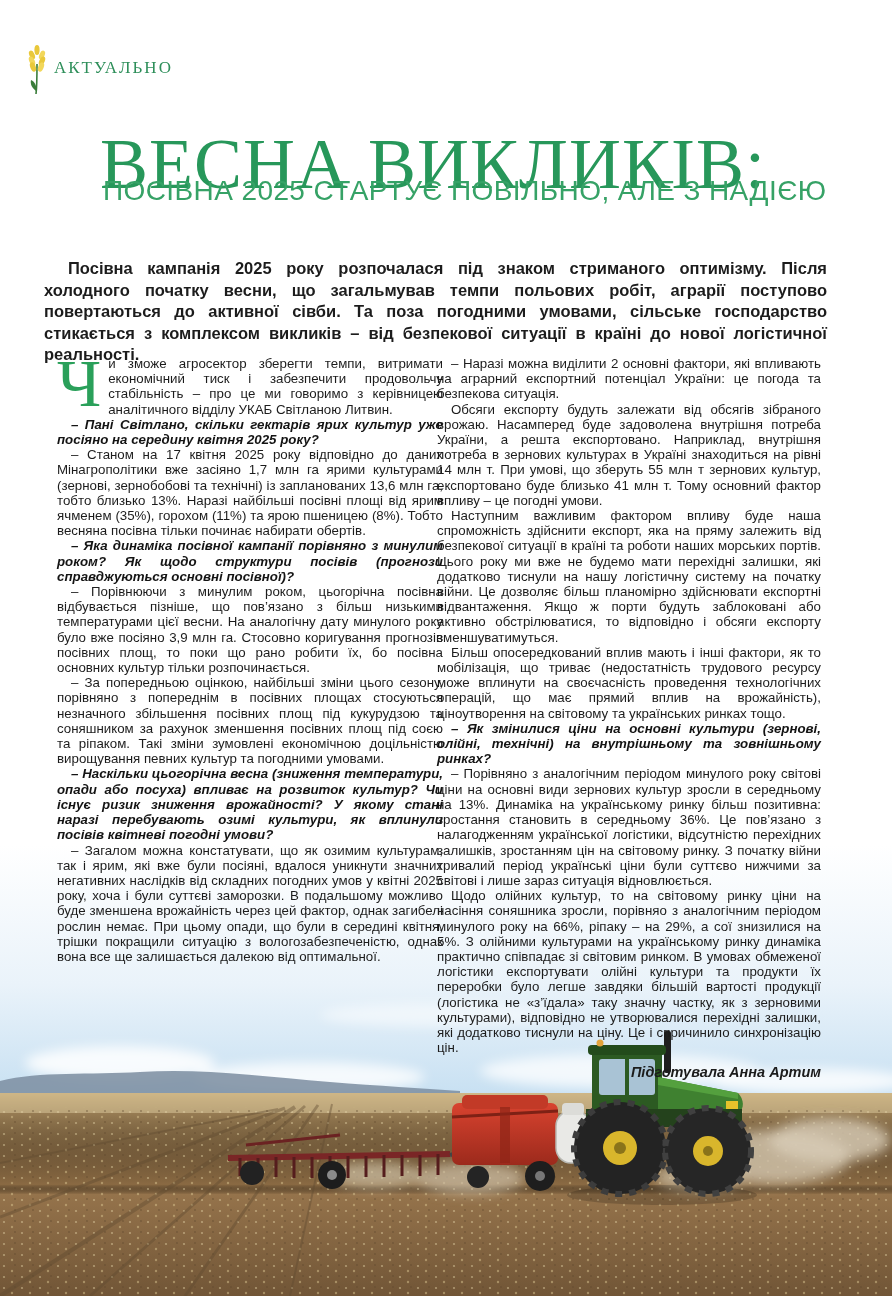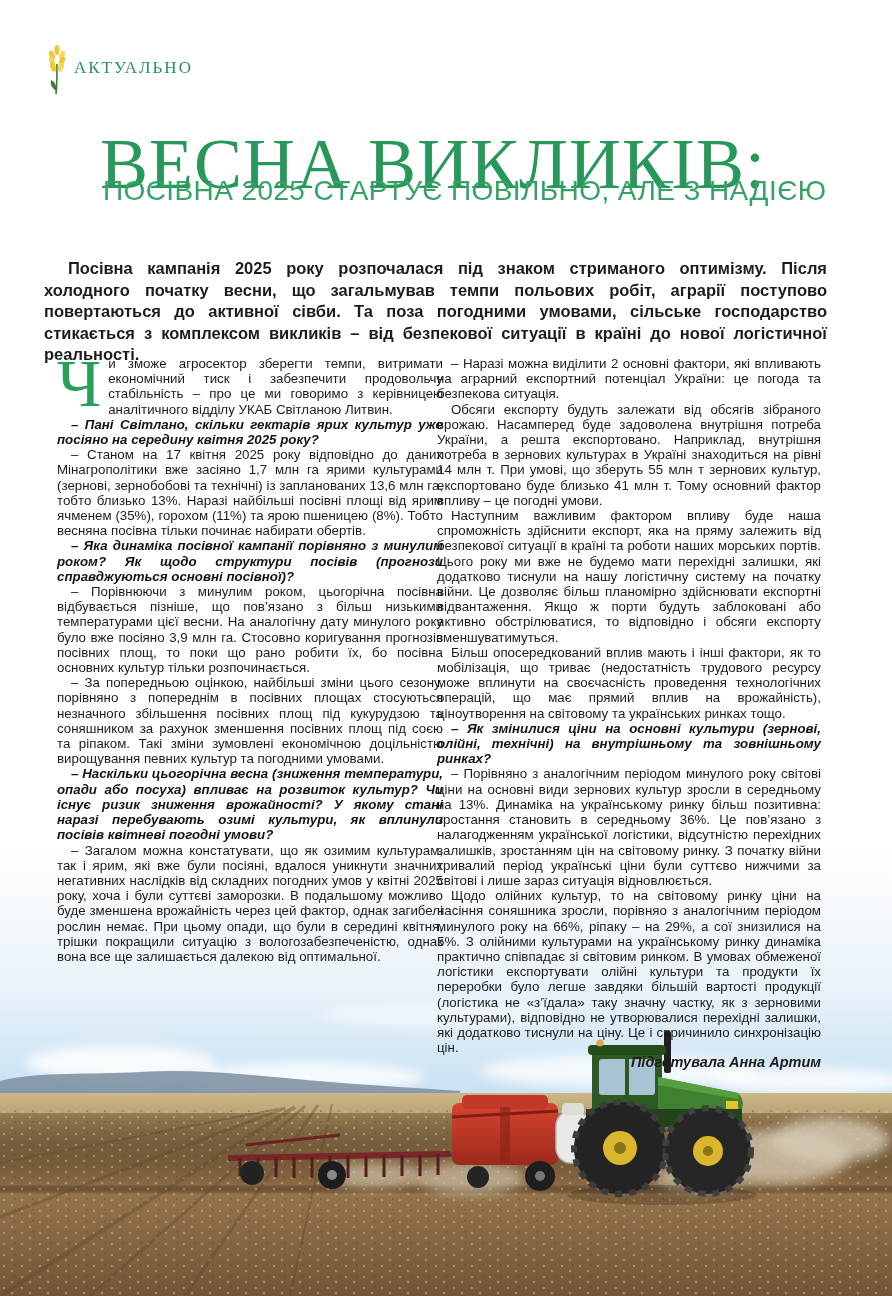--- a/index.html
+++ b/index.html
@@ -5,21 +5,21 @@
   html,body{margin:0;padding:0;}
   .page{
     position:relative;
     width:892px;height:1296px;
     background:#ffffff;
     overflow:hidden;
     font-family:"Liberation Sans",sans-serif;
     color:#1c1c1c;
   }
   
-  .kicker-wrap{position:absolute;left:44px;top:44px;display:flex;align-items:flex-start;z-index:3;}
+  .kicker-wrap{position:absolute;left:24px;top:44px;display:flex;align-items:flex-start;z-index:3;}
   .wheat{width:26px;height:52px;flex:0 0 auto;}
   .kicker{
     margin:14px 0 0 4px;
     font-family:"Liberation Serif",serif;
     font-size:17px;letter-spacing:2px;
     color:#2e8f5a;font-weight:400;
   }
   .title{
     position:absolute;left:100px;top:84px;z-index:3;
     font-family:"Liberation Serif",serif;
@@ -46,21 +46,21 @@
   .column p.q{font-weight:700;font-style:italic;color:#141414;}
   p.lead{text-indent:0;}
   .dropcap{
     float:left;
     font-family:"Liberation Serif",serif;
     font-size:68px;line-height:50px;
     padding:2px 7px 0 0;
     color:#2aa05a;font-weight:500;
   }
   .byline{
-    margin-top:0;text-align:right;
+    margin-top:10px;text-align:right;
     font-style:italic;font-weight:600;font-size:14.5px;
   }
   
   .photo{position:absolute;left:0;top:845px;width:892px;height:451px;z-index:1;}
 </style>
 </head>
 <body>
 
 <div class="page">
 

